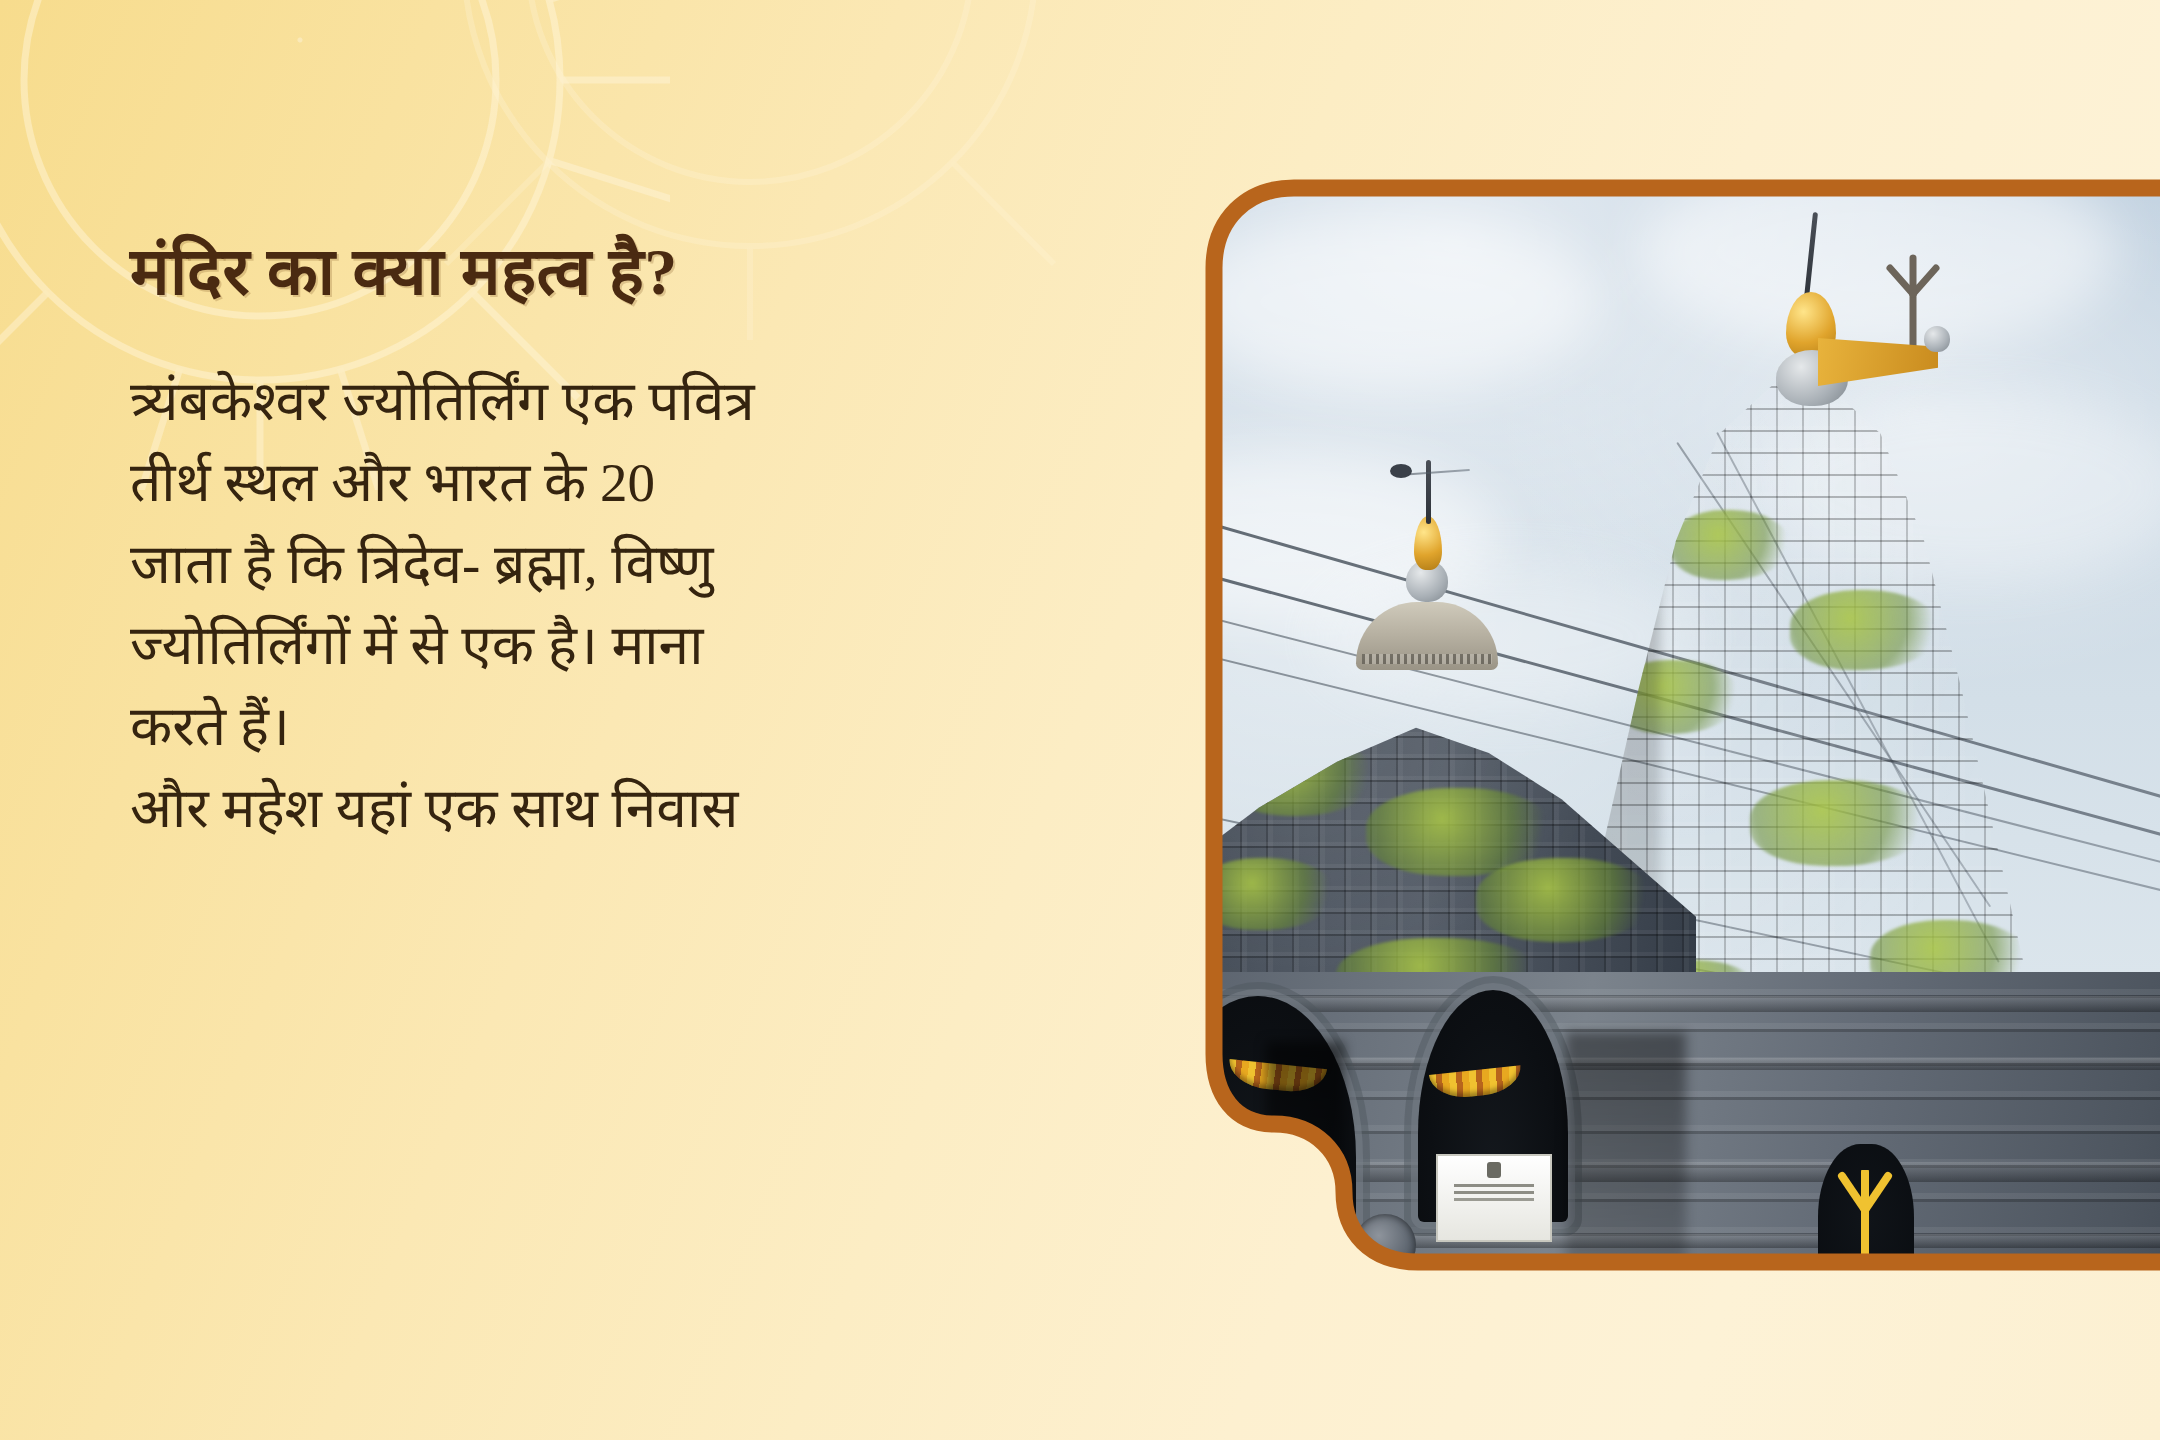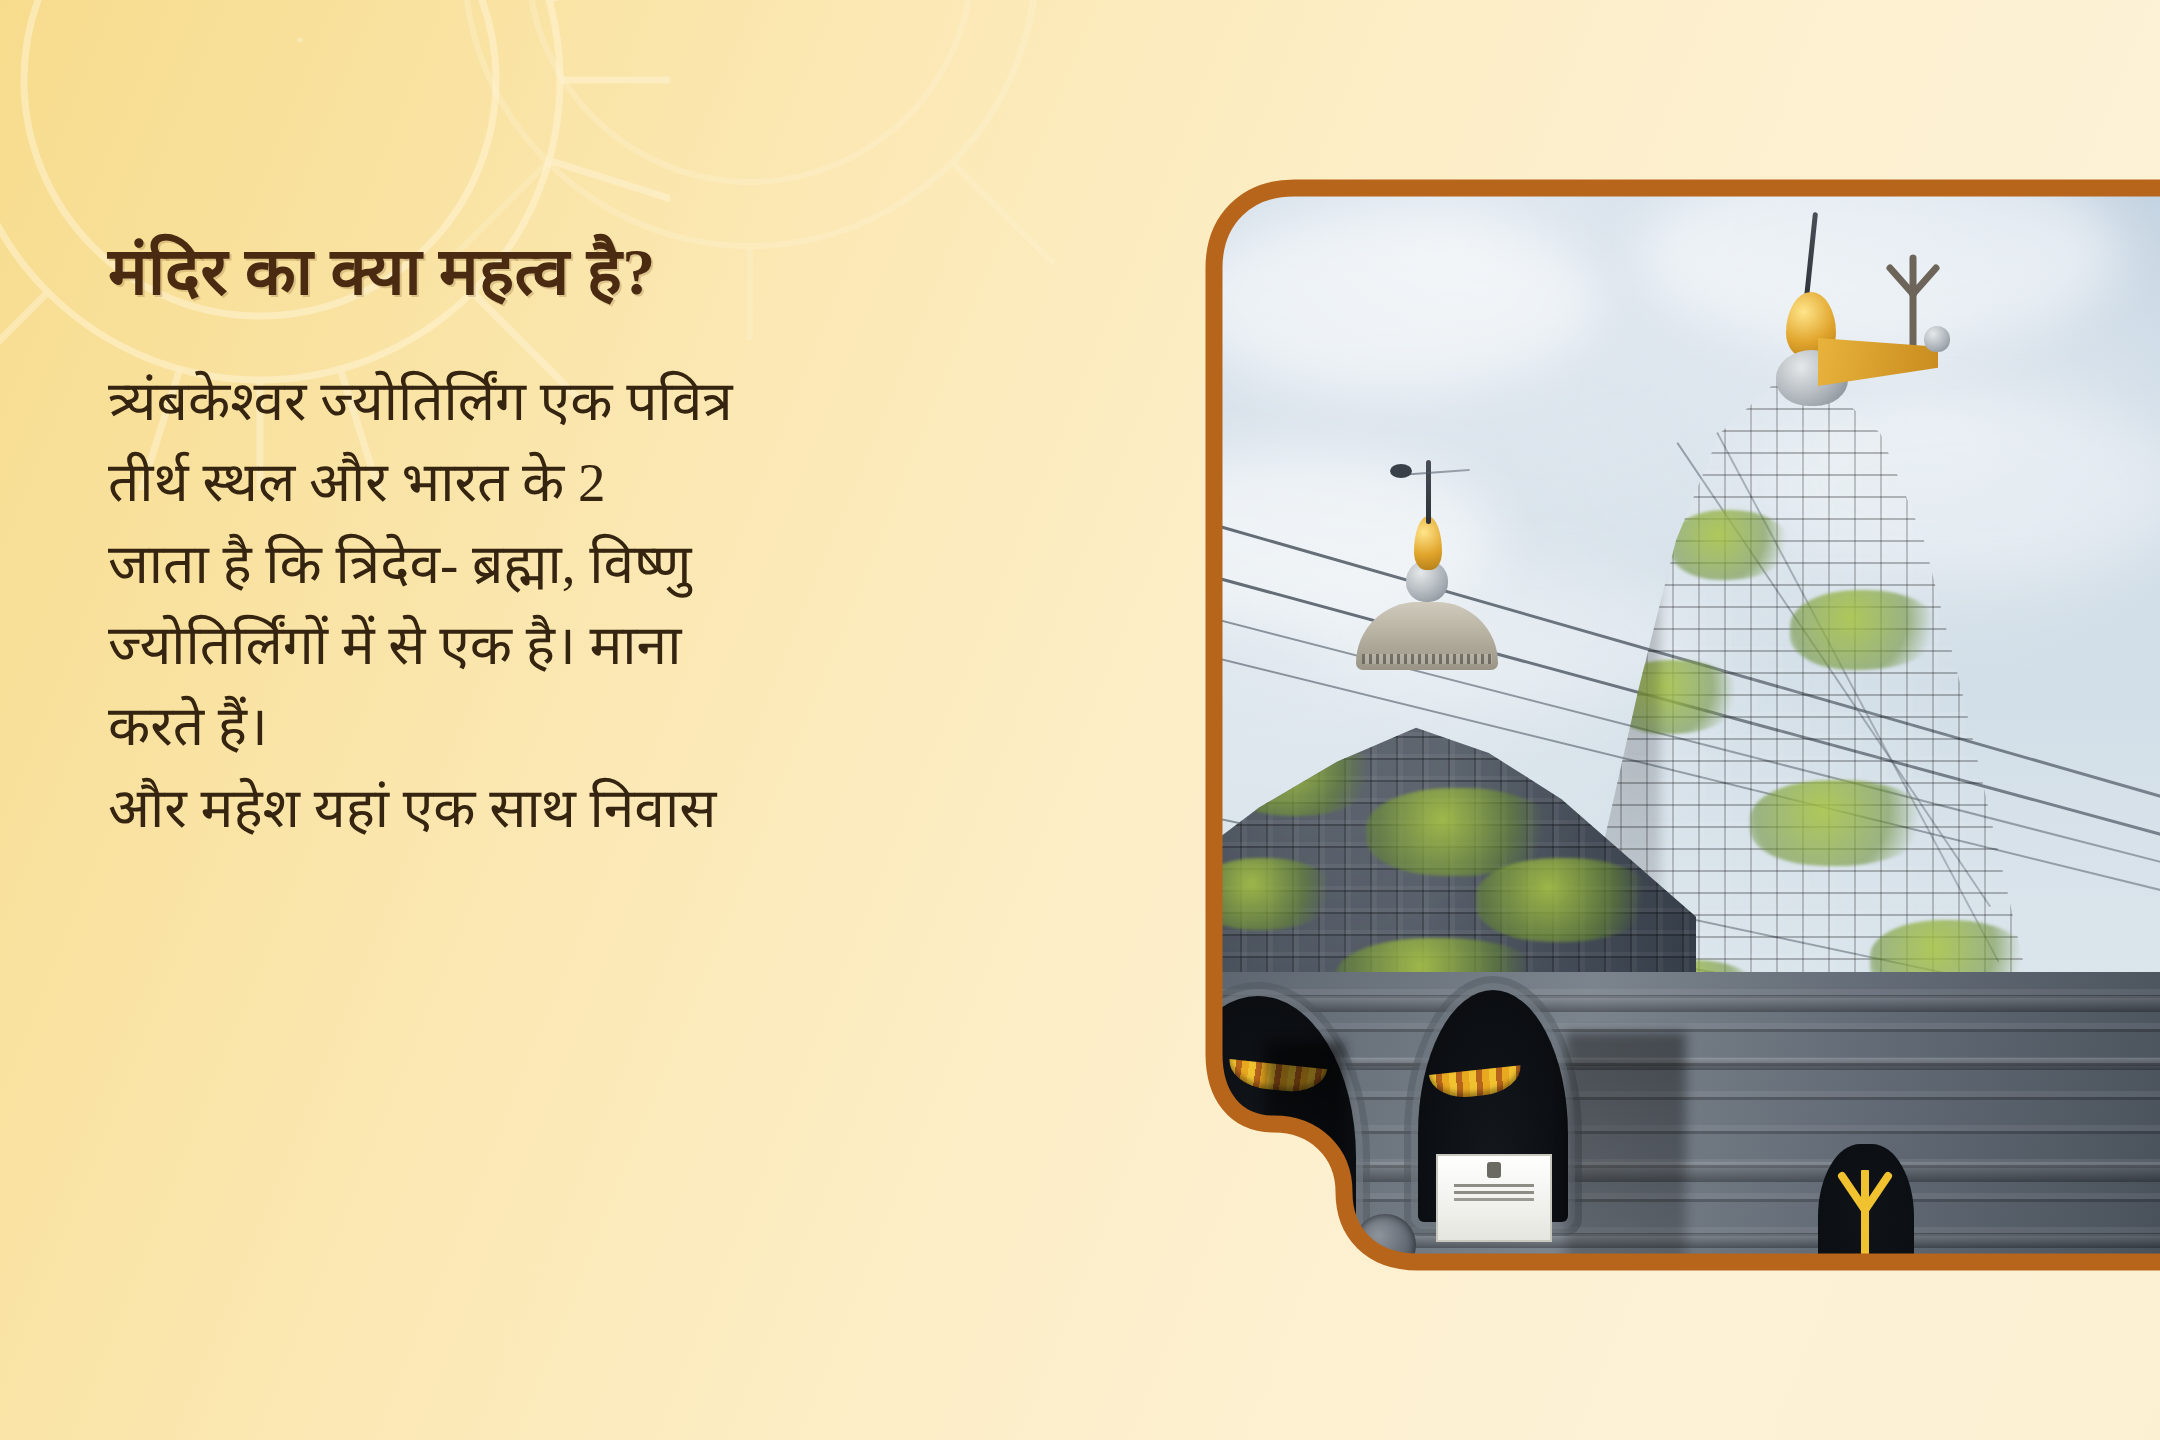--- a/index.html
+++ b/index.html
@@ -43,21 +43,21 @@
     left:370px; top:-420px;
     width:760px; height:760px;
     pointer-events:none;
     opacity:.30;
   }
   .sun-deco-2 svg { display:block; width:100%; height:100%; }
 
   
   #text-col {
     position:absolute;
-    left:108px; top:235px;
+    left:130px; top:235px;
     width:900px;
   }
 
   #heading {
     font-family:"Liberation Serif", "DejaVu Serif", serif;
     font-weight:700;
     font-size:66px;
     line-height:1.12;
     color:#4a2a11;
     letter-spacing:0.5px;
@@ -316,21 +316,21 @@
       </g>
     </svg>
   </div>
 
   <div id="text-col">
 
     <h1 id="heading">मंदिर का क्या महत्व है?</h1>
 
     <div id="body-text">
       <span class="ln">त्र्यंबकेश्वर ज्योतिर्लिंग एक पवित्र</span>
-      <span class="ln">तीर्थ स्थल और भारत के 2</span>
+      <span class="ln">तीर्थ स्थल और भारत के 20</span>
       <span class="ln">जाता है कि त्रिदेव- ब्रह्मा, विष्णु</span>
       <span class="ln">ज्योतिर्लिंगों में से एक है। माना</span>
       <span class="ln">करते हैं।</span>
       <span class="ln">और महेश यहां एक साथ निवास</span>
     </div>
 
   </div>
 
   <div id="photo-frame">
 

